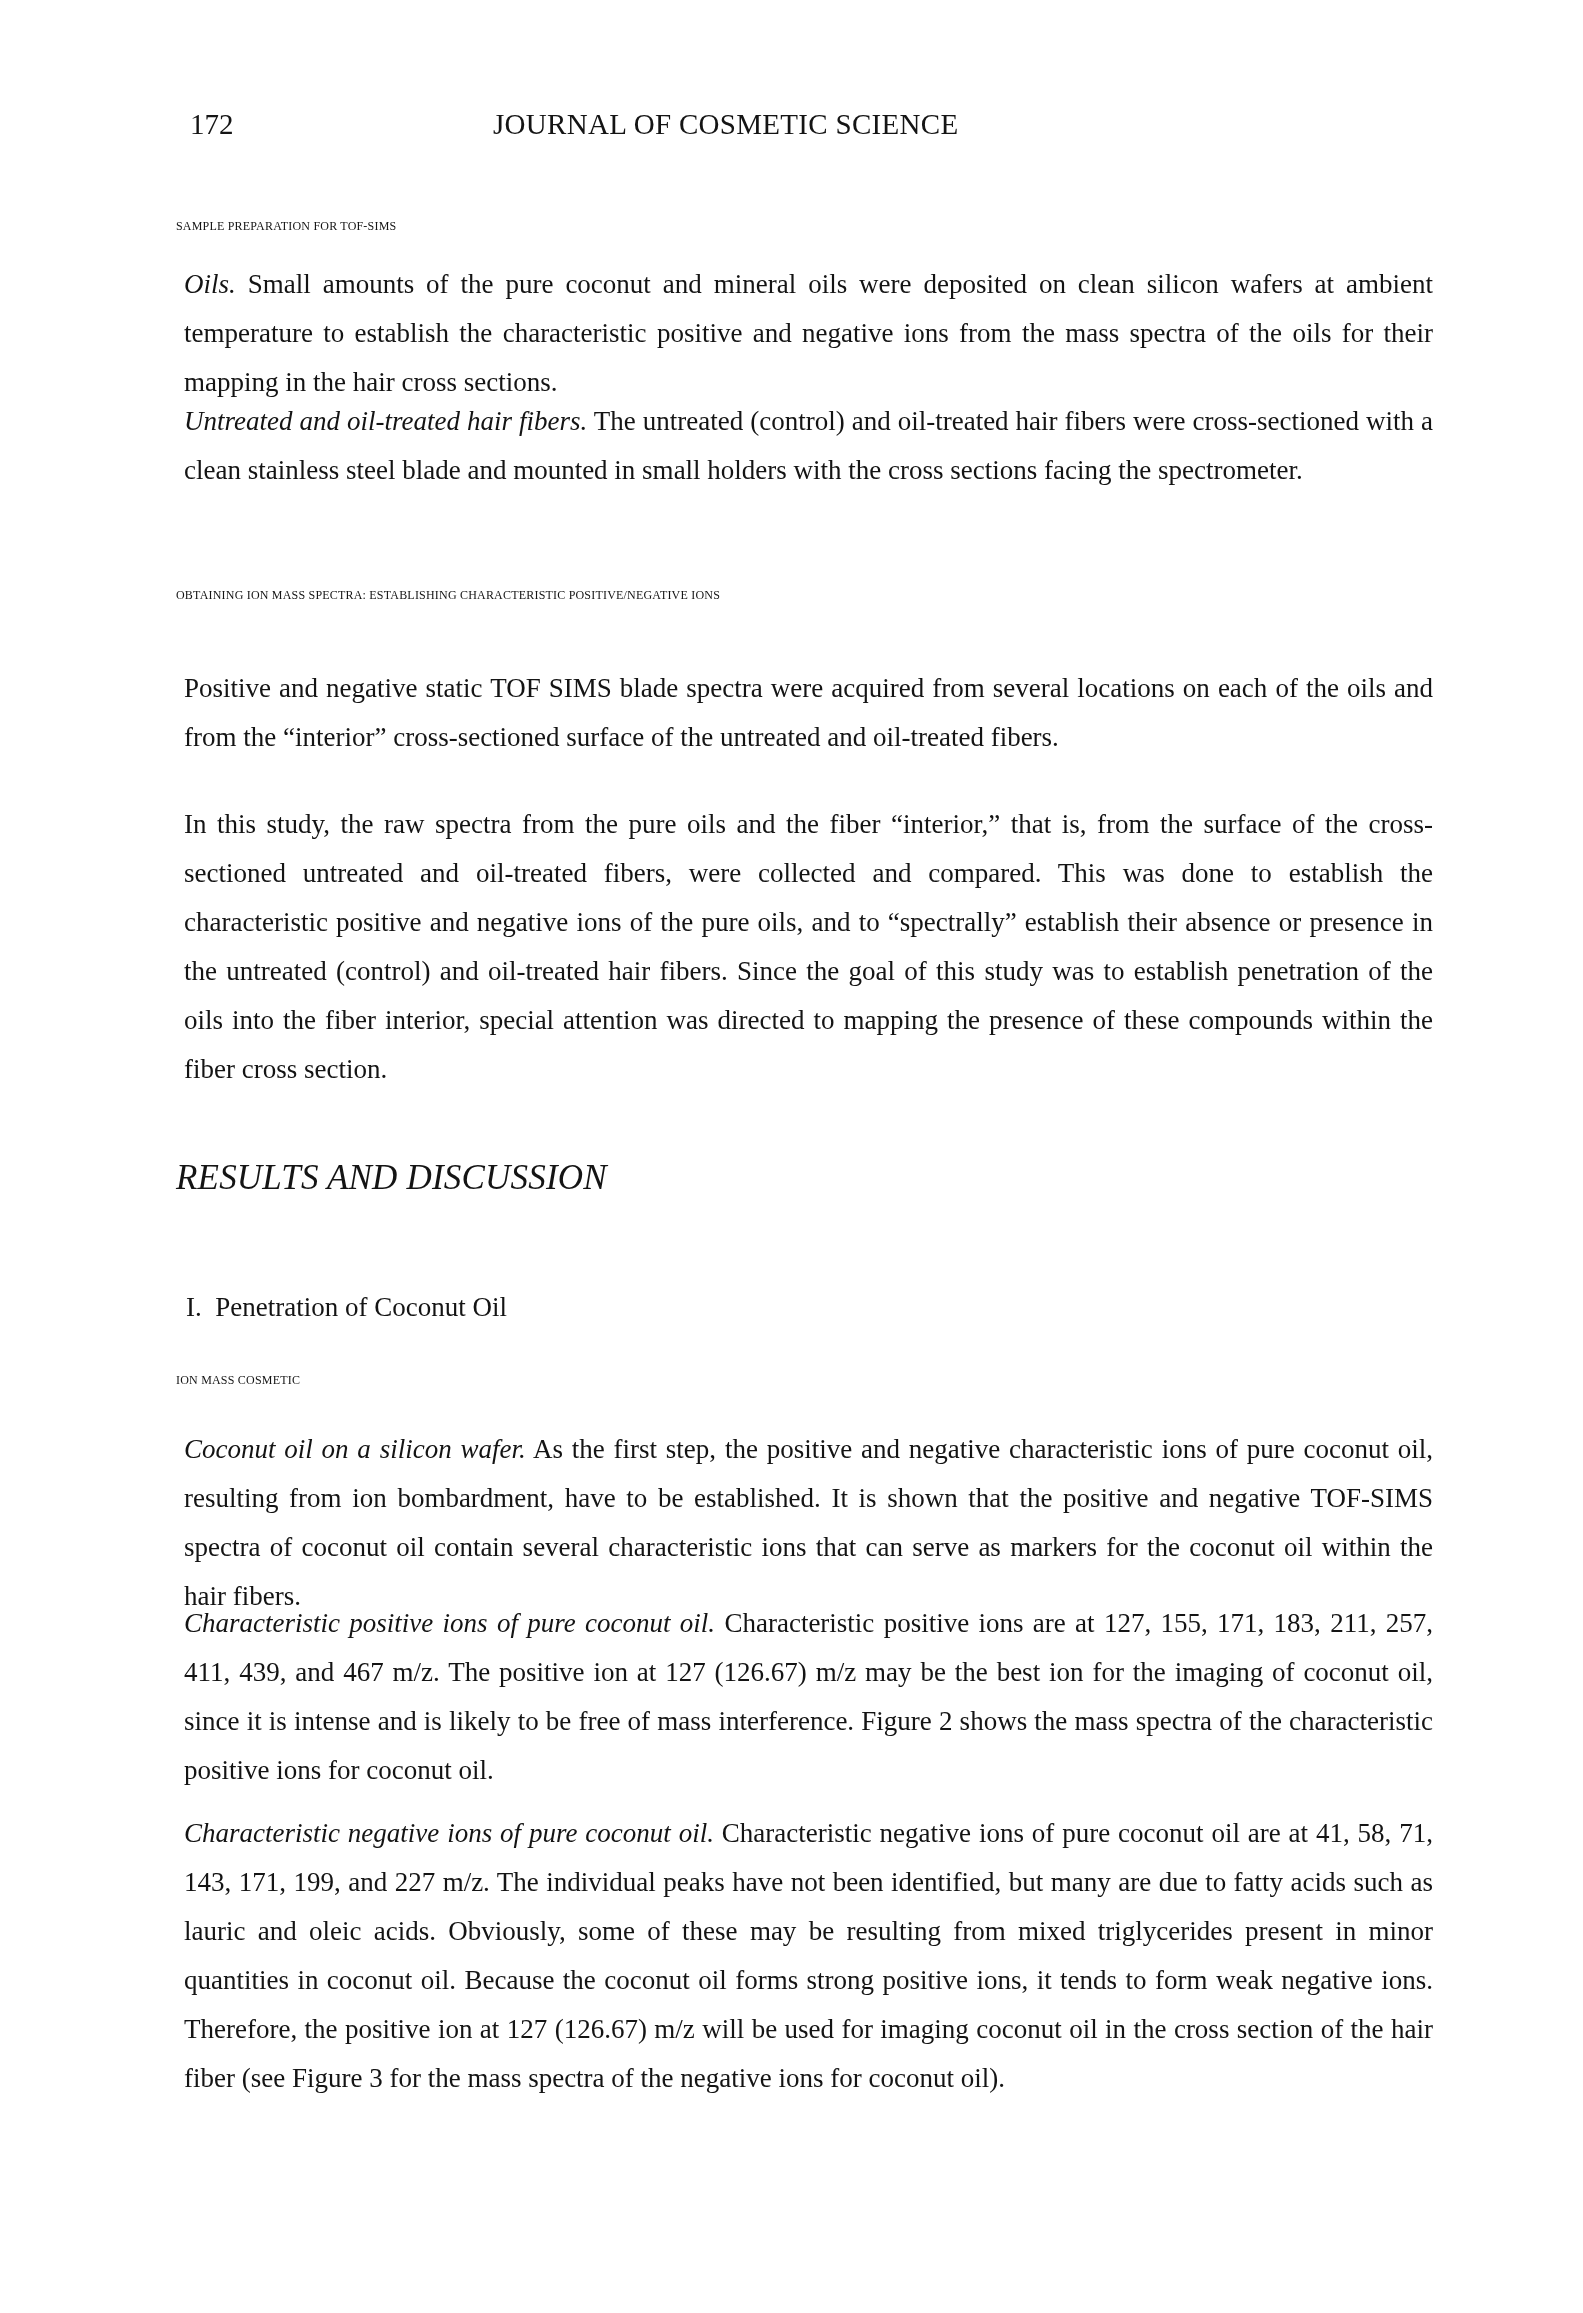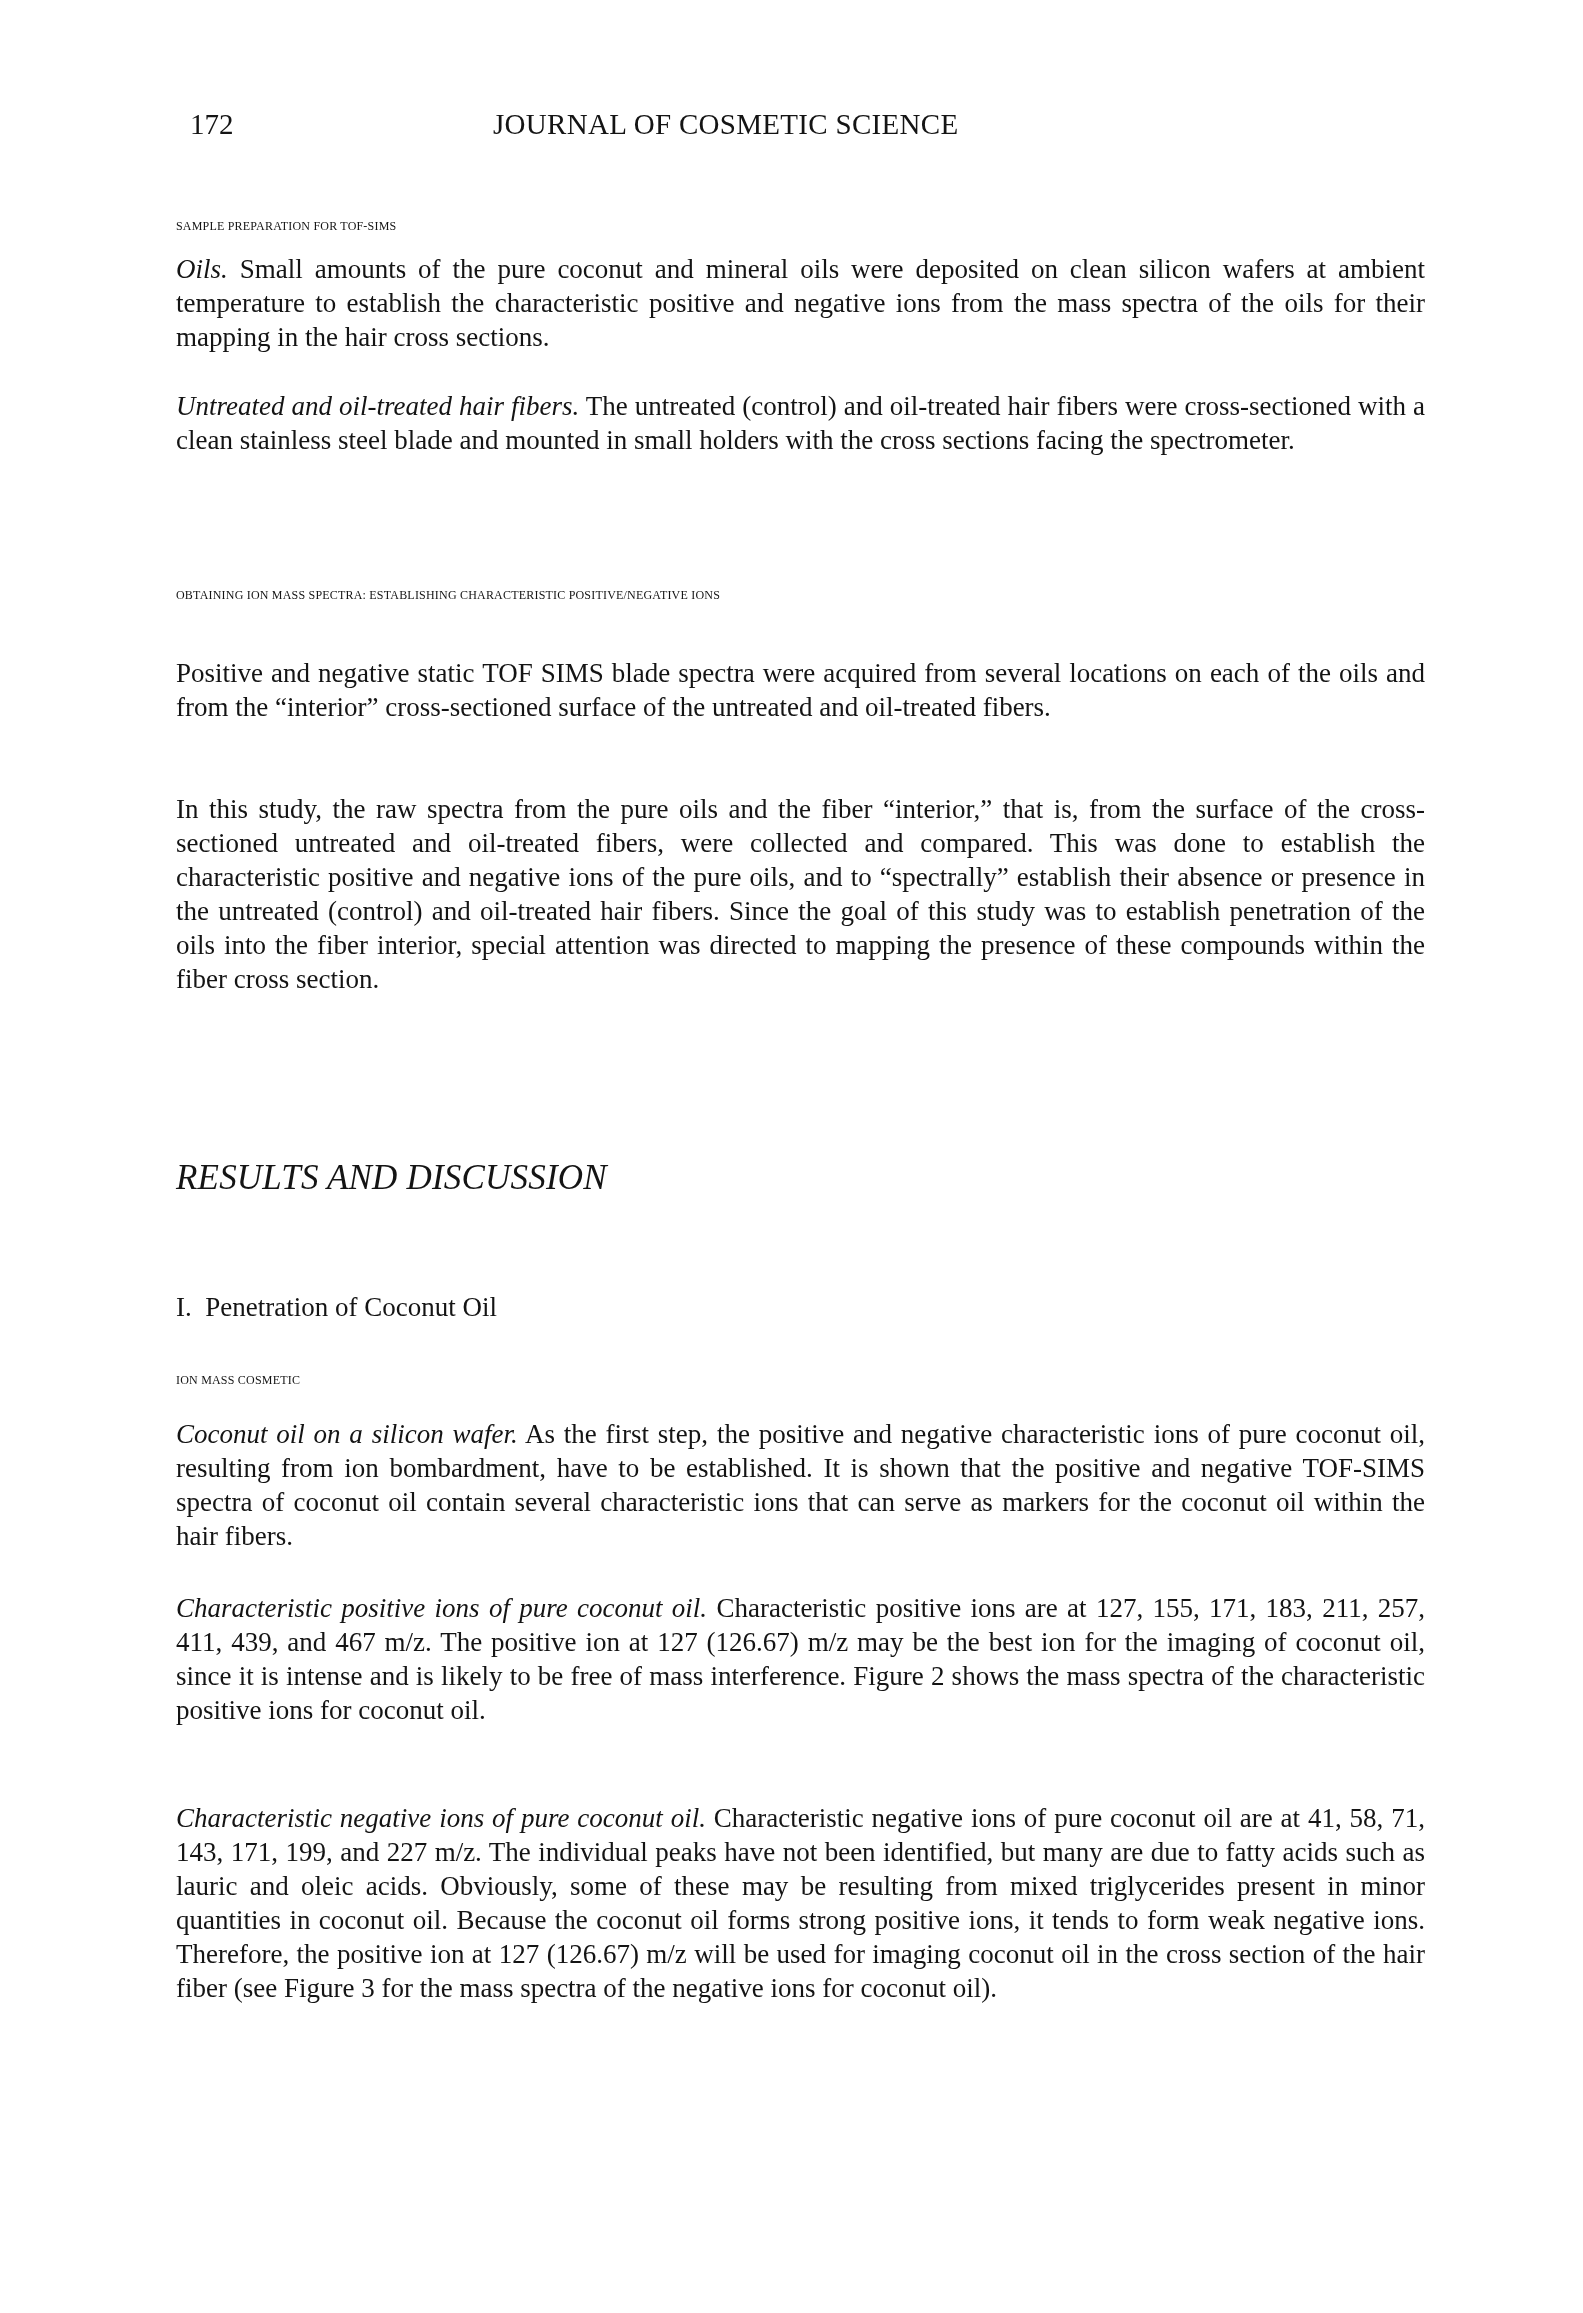--- a/index.html
+++ b/index.html
@@ -3,21 +3,21 @@
 <meta charset="utf-8">
 <style>
   html, body { margin: 0; padding: 0; background: #ffffff; }
   body { width: 1583px; height: 2313px; position: relative; overflow: hidden;
          font-family: "Liberation Serif", "DejaVu Serif", serif; color: #141414; }
   .abs { position: absolute; left: 176px; width: 1249px; }
   .running-head { position: absolute; top: 108px; left: 176px; width: 1249px; height: 38px; font-size: 29px; }
   .page-num { position: absolute; left: 14px; top: 0; }
   .journal-title { position: absolute; left: 317px; top: 0; letter-spacing: 0.3px; }
   .smallcaps-head { font-size: 12px; letter-spacing: 0.2px; }
-  .para { font-size: 27px; line-height: 34px; text-align: justify; text-align-last: left; margin: 0; }
+  .para { font-size: 27px; line-height: 49px; text-align: justify; text-align-last: left; margin: 8px; }
   .para em { font-style: italic; }
   .major-head { font-size: 35px; letter-spacing: 0.2px; font-style: italic; }
   .sub-head { font-size: 27px; }
 </style>
 </head>
 <body>
 
 <div class="running-head">
   <span class="page-num">172</span>
   <span class="journal-title">JOURNAL OF COSMETIC SCIENCE</span>
@@ -30,21 +30,21 @@
 <p class="abs para" style="top:389px;"><em>Untreated and oil-treated hair fibers.</em><span> The untreated (control) and oil-treated hair fibers were cross-sectioned with a clean stainless steel blade and mounted in small holders with the cross sections facing the spectrometer.</span></p>
 
 <div class="abs smallcaps-head" style="top:588px;">OBTAINING ION MASS SPECTRA: ESTABLISHING CHARACTERISTIC POSITIVE/NEGATIVE IONS</div>
 
 <p class="abs para" style="top:656px;">Positive and negative static TOF SIMS blade spectra were acquired from several locations on each of the oils and from the “interior” cross-sectioned surface of the untreated and oil-treated fibers.</p>
 
 <p class="abs para" style="top:792px;">In this study, the raw spectra from the pure oils and the fiber “interior,” that is, from the surface of the cross-sectioned untreated and oil-treated fibers, were collected and compared. This was done to establish the characteristic positive and negative ions of the pure oils, and to “spectrally” establish their absence or presence in the untreated (control) and oil-treated hair fibers. Since the goal of this study was to establish penetration of the oils into the fiber interior, special attention was directed to mapping the presence of these compounds within the fiber cross section.</p>
 
 <div class="abs major-head" style="top:1158px;">RESULTS AND DISCUSSION</div>
 
-<div class="abs sub-head" style="top:1292px; white-space:pre;">I.  Penetration of Coconut Oil</div>
+<div class="abs sub-head" style="top:1292px; white-space:pre;margin-left:10px;">I.  Penetration of Coconut Oil</div>
 
 <div class="abs smallcaps-head" style="top:1373px;">ION MASS COSMETIC</div>
 
 <p class="abs para" style="top:1417px;"><em>Coconut oil on a silicon wafer.</em><span> As the first step, the positive and negative characteristic ions of pure coconut oil, resulting from ion bombardment, have to be established. It is shown that the positive and negative TOF-SIMS spectra of coconut oil contain several charac­teristic ions that can serve as markers for the coconut oil within the hair fibers.</span></p>
 
 <p class="abs para" style="top:1591px;"><em>Characteristic positive ions of pure coconut oil.</em><span> Characteristic positive ions are at 127, 155, 171, 183, 211, 257, 411, 439, and 467 m/z. The positive ion at 127 (126.67) m/z may be the best ion for the imaging of coconut oil, since it is intense and is likely to be free of mass interference. Figure 2 shows the mass spectra of the characteristic positive ions for coconut oil.</span></p>
 
 <p class="abs para" style="top:1801px;"><em>Characteristic negative ions of pure coconut oil.</em><span> Characteristic negative ions of pure coconut oil are at 41, 58, 71, 143, 171, 199, and 227 m/z. The individual peaks have not been identified, but many are due to fatty acids such as lauric and oleic acids. Obviously, some of these may be resulting from mixed triglycerides present in minor quantities in coconut oil. Because the coconut oil forms strong positive ions, it tends to form weak negative ions. Therefore, the positive ion at 127 (126.67) m/z will be used for imaging coconut oil in the cross section of the hair fiber (see Figure 3 for the mass spectra of the negative ions for coconut oil).</span></p>
 
 

